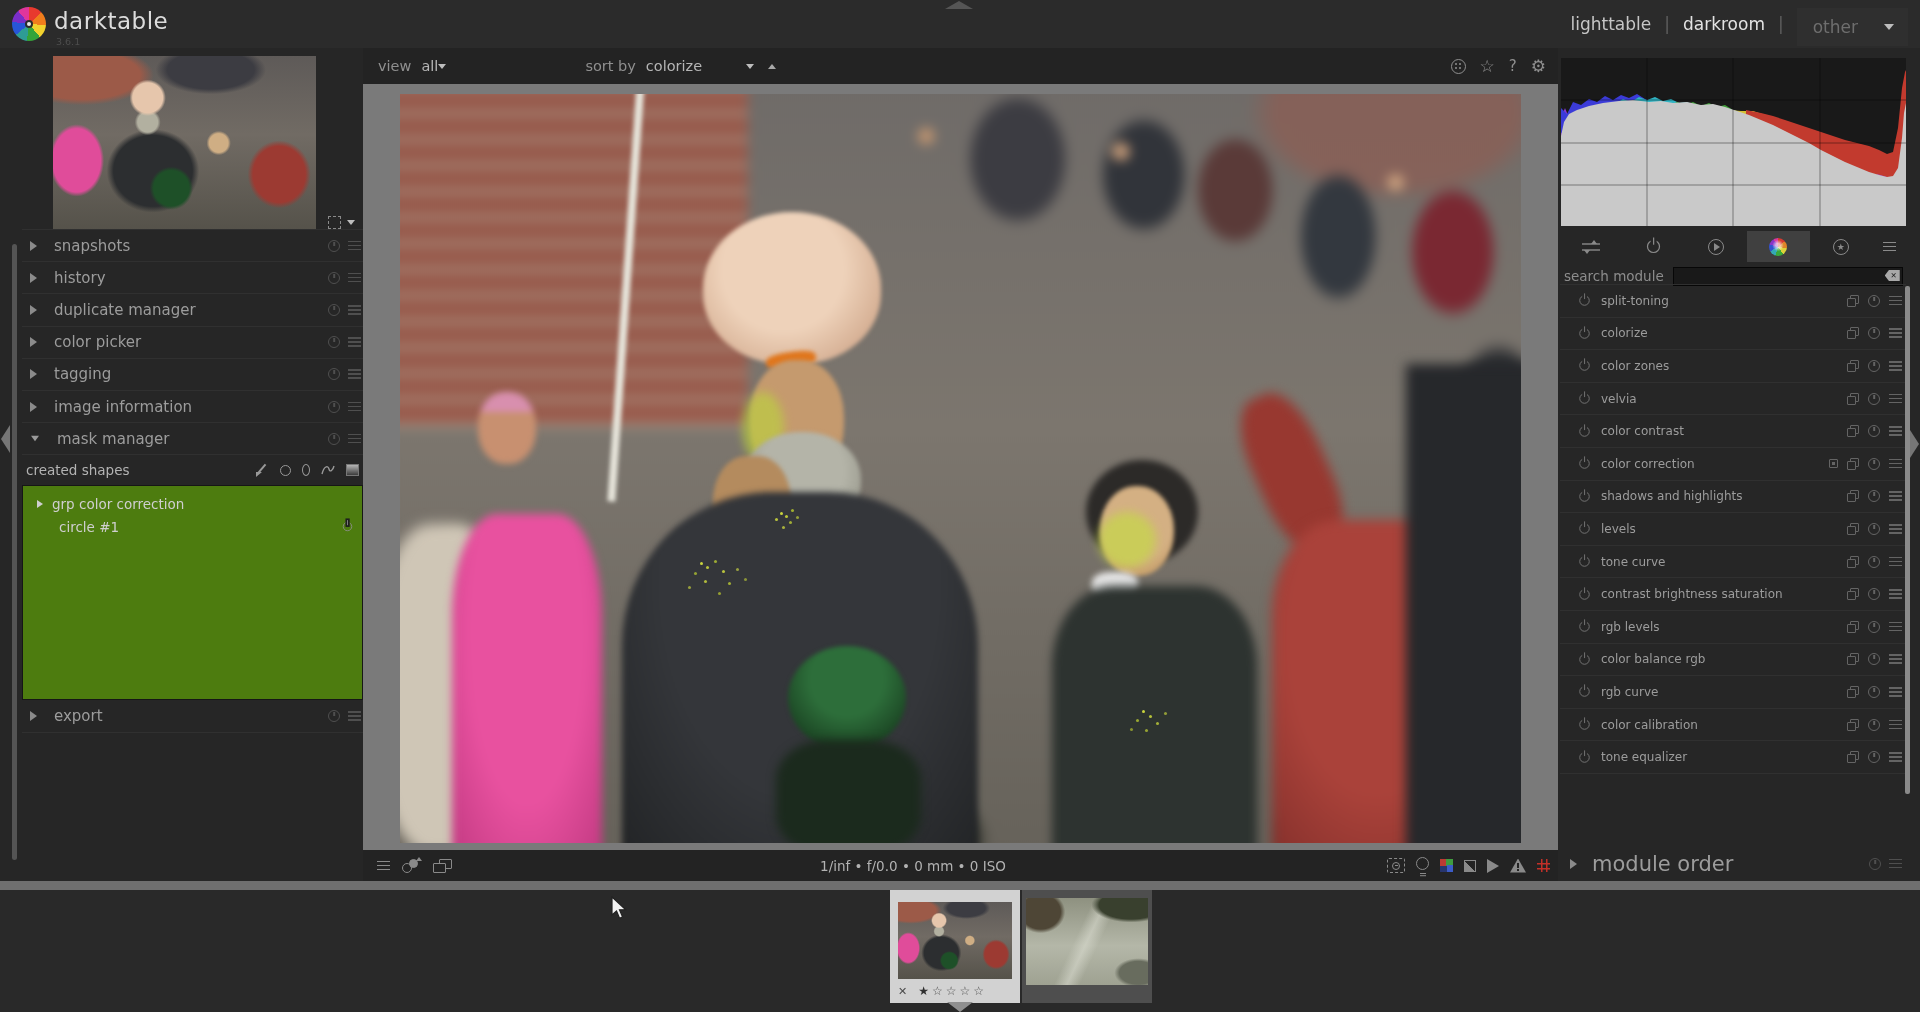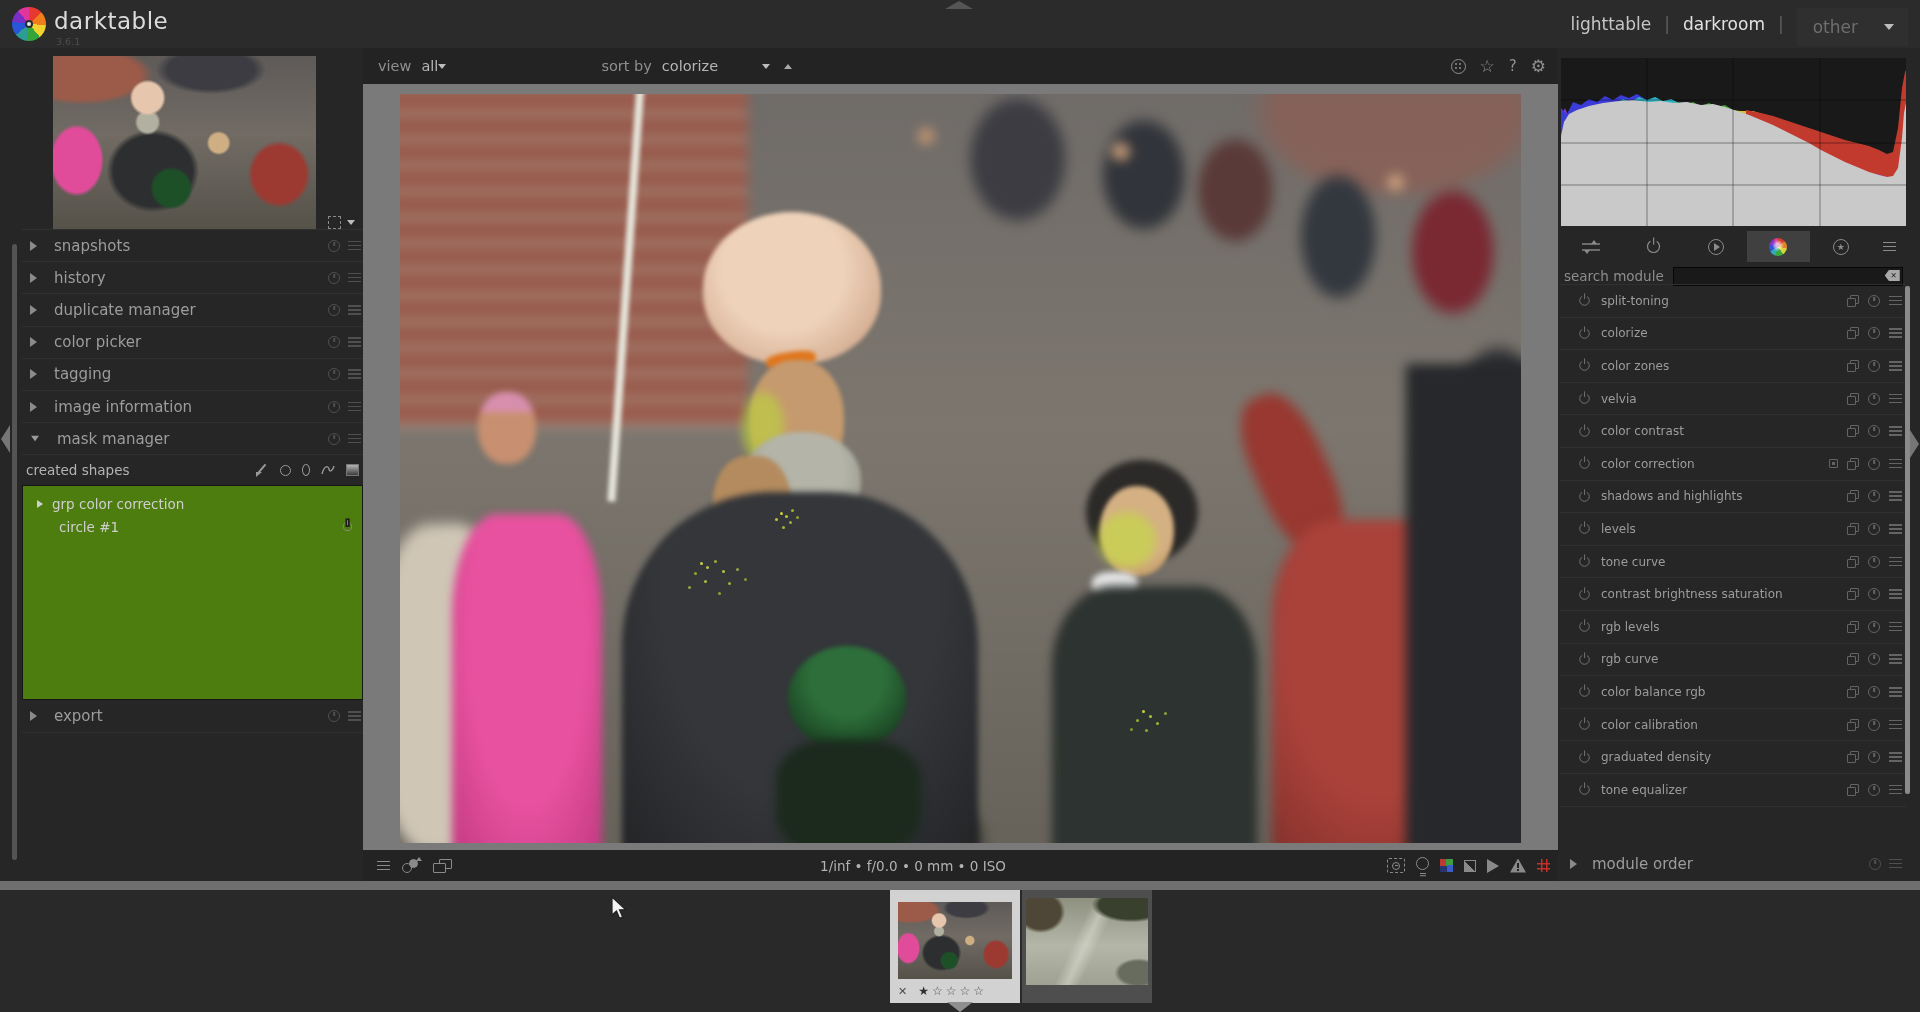--- a/index.html
+++ b/index.html
@@ -131,21 +131,21 @@
   .icon-backspace::after{content:"✕";position:absolute;right:3px;top:1px;font-size:7.5px;color:#191919;}
 
   #module-list{position:absolute;left:2px;top:236px;width:346px;border-top:1px solid #303030;--pbg:#262626;}
   .mod-row{display:flex;align-items:center;height:31.6px;border-bottom:1px solid #303030;padding:0 4px 0 18px;}
   .mod-row .icon-power{color:#767676;transform:scale(.95);}
   .mod-row .label{margin-left:10px;font-size:12px;color:#9c9c9c;flex:1;white-space:nowrap;}
   .mod-icons{display:flex;align-items:center;gap:9px;color:#646464;}
   #right-scrollbar{position:absolute;left:347px;top:238px;width:5px;height:508px;background:#8a8a8a;border-radius:2px;}
   #right-handle{position:absolute;left:352px;top:382px;border-width:14px 0 14px 9px;border-color:transparent transparent transparent #767676;}
   #module-order{position:absolute;left:2px;top:800px;width:346px;height:31px;display:flex;align-items:center;padding:0 4px 0 10px;box-sizing:border-box;}
-  #module-order .label{margin-left:15px;font-size:15px;color:#9c9c9c;flex:1;}
+  #module-order .label{margin-left:15px;font-size:21px;color:#9c9c9c;flex:1;}
 
   
   #exif-bar{position:absolute;left:363px;top:850px;width:1195px;height:31px;background:#232323;display:flex;align-items:center;}
   #exif-left{display:flex;align-items:center;gap:12px;margin-left:14px;color:#8a8a8a;}
   #exif-text{position:absolute;left:0;width:1100px;text-align:center;font-size:13.5px;color:#b2b2b2;}
   #exif-right{margin-left:auto;display:flex;align-items:center;gap:11px;margin-right:8px;color:#8a8a8a;}
   .icon-2circ{width:19px;height:14px;position:relative;display:inline-block;}
   .icon-2circ::before{content:"";position:absolute;left:0;bottom:0;width:8px;height:8px;border:1.4px solid currentColor;border-radius:50%;}
   .icon-2circ::after{content:"";position:absolute;right:3px;top:0;width:7px;height:7px;border:1.4px solid currentColor;border-radius:50%;background:currentColor;}
   .icon-2circ .mini-tri{position:absolute;right:-1px;top:-2px;border-style:solid;border-width:0 3px 4px 3px;border-color:transparent transparent currentColor transparent;}
@@ -324,21 +324,21 @@
       </div>
     </div>
   </div>
 
   <div id="center-toolbar">
     <span class="lbl" style="margin-left:15px;">view</span>
     <span class="dd-box" id="view-dd">
       <span>all</span>
       <span class="tri tri-dd small"></span>
     </span>
-    <span class="lbl" style="margin-left:28px;">sort by</span>
+    <span class="lbl" style="margin-left:12px;">sort by</span>
     <span class="dd-box" id="sort-dd">
       <span>colorize</span>
       <span class="tri tri-dd small"></span>
     </span>
     <span class="tri tri-up-s" style="margin-left:14px;"></span>
     <span id="ct-right">
       <span class="icon-grouping"></span>
       <span class="glyph">☆</span>
       <span class="glyph" style="font-size:15px;">?</span>
       <span class="glyph">⚙</span>
@@ -536,48 +536,39 @@
         <span class="icon-power"></span>
         <span class="label">rgb levels</span>
         <span class="mod-icons">
             <span class="icon-copy"></span>
             <span class="icon-reset"></span>
             <span class="icon-menu3"></span>
           </span>
       </div>
       <div class="mod-row">
         <span class="icon-power"></span>
+        <span class="label">color balance rgb</span>
+        <span class="mod-icons">
+            <span class="icon-copy"></span>
+            <span class="icon-reset"></span>
+            <span class="icon-menu3"></span>
+          </span>
+      </div>
+      <div class="mod-row">
+        <span class="icon-power"></span>
         <span class="label">rgb curve</span>
         <span class="mod-icons">
             <span class="icon-copy"></span>
             <span class="icon-reset"></span>
             <span class="icon-menu3"></span>
           </span>
       </div>
       <div class="mod-row">
         <span class="icon-power"></span>
-        <span class="label">color balance rgb</span>
-        <span class="mod-icons">
-            <span class="icon-copy"></span>
-            <span class="icon-reset"></span>
-            <span class="icon-menu3"></span>
-          </span>
-      </div>
-      <div class="mod-row">
-        <span class="icon-power"></span>
         <span class="label">color calibration</span>
-        <span class="mod-icons">
-            <span class="icon-copy"></span>
-            <span class="icon-reset"></span>
-            <span class="icon-menu3"></span>
-          </span>
-      </div>
-      <div class="mod-row">
-        <span class="icon-power"></span>
-        <span class="label">graduated density</span>
         <span class="mod-icons">
             <span class="icon-copy"></span>
             <span class="icon-reset"></span>
             <span class="icon-menu3"></span>
           </span>
       </div>
       <div class="mod-row">
         <span class="icon-power"></span>
         <span class="label">tone equalizer</span>
         <span class="mod-icons">

